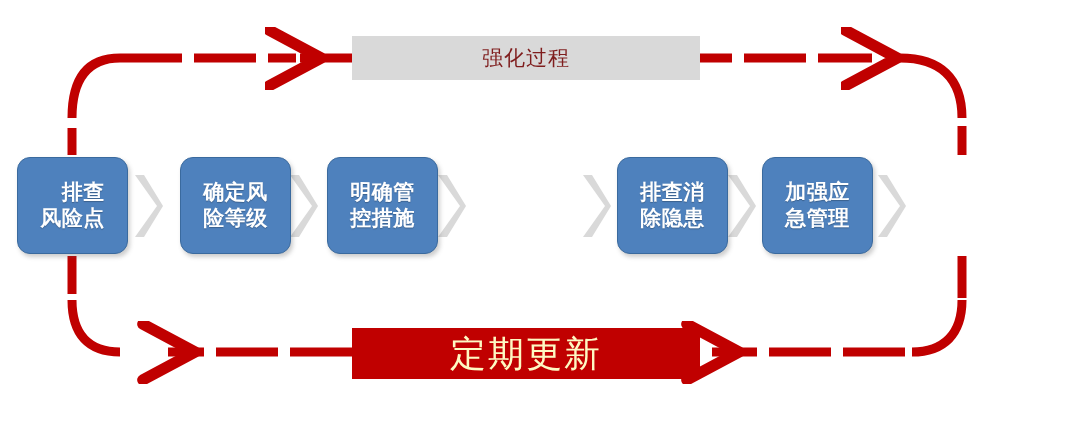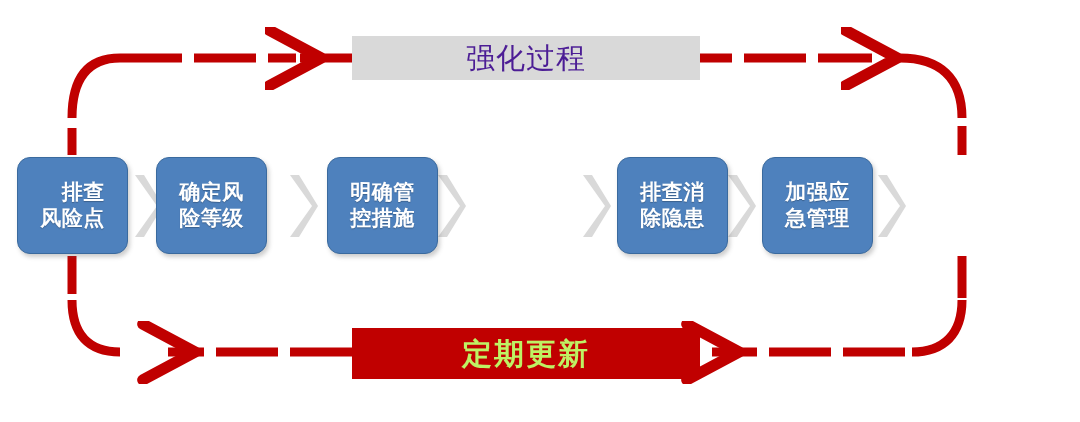--- a/index.html
+++ b/index.html
@@ -36,38 +36,38 @@
   }
   #banner-top {
     left: 352px;
     top: 36px;
     width: 348px;
     height: 44px;
     background: #D9D9D9;
     z-index: 1;
   }
   #banner-top .banner-label {
-    font-size: 29px;
-    color: #4c1d95;
+    font-size: 21px;
+    color: #7f1d1d;
     letter-spacing: 1px;
     font-weight: 400;
     line-height: 1;
   }
   #banner-bottom {
     left: 352px;
     top: 328px;
     width: 348px;
     height: 51px;
     background: #C00000;
     z-index: 3;
   }
   #banner-bottom .banner-label {
-    font-size: 30px;
-    color: #bef264;
-    font-weight: 700;
+    font-size: 36px;
+    color: #fef9c3;
+    font-weight: 400;
     letter-spacing: 2px;
     line-height: 1;
   }
 
   
   #process-row {
     position: absolute;
     left: 0;
     top: 157px;
     width: 1080px;
@@ -182,21 +182,21 @@
     <div class="chevron" style="left:876px">
       <svg width="30" height="70" viewBox="0 0 30 70">
           <path d="M2,4 L24,35 L2,66 L11,66 L30,35 L11,4 Z" fill="#D9D9D9"></path>
         </svg>
     </div>
 
     <div class="process-step" style="left:17px">
       <span class="step-label">排查
 风险点</span>
     </div>
-    <div class="process-step" style="left:156px">
+    <div class="process-step" style="left:180px">
       <span class="step-label">确定风
 险等级</span>
     </div>
     <div class="process-step" style="left:327px">
       <span class="step-label">明确管
 控措施</span>
     </div>
     <div class="process-step" style="left:617px">
       <span class="step-label">排查消
 除隐患</span>

